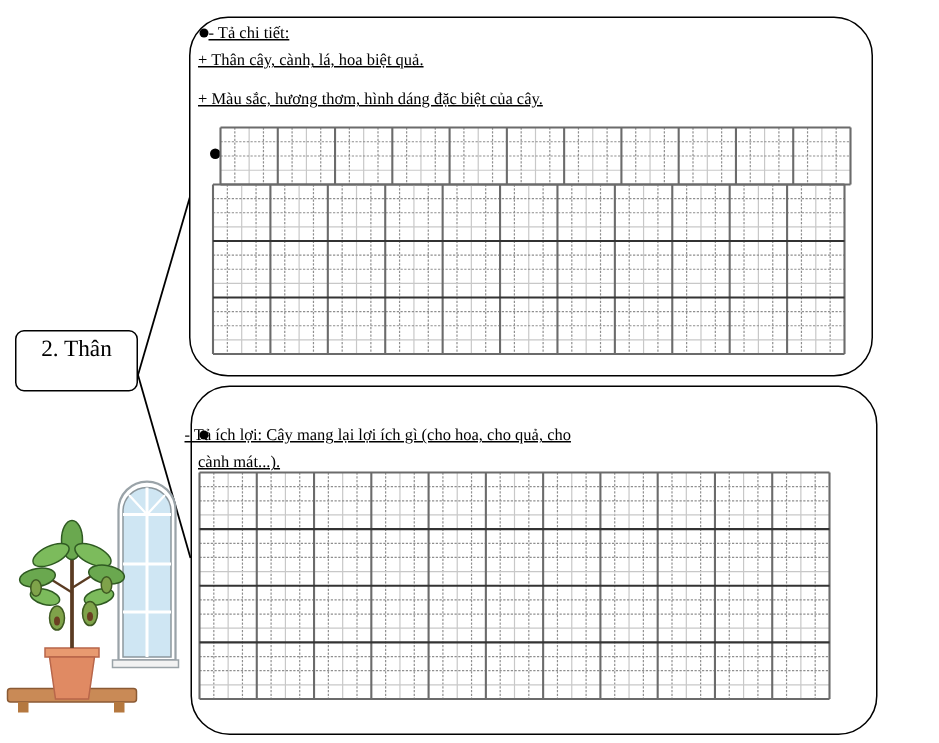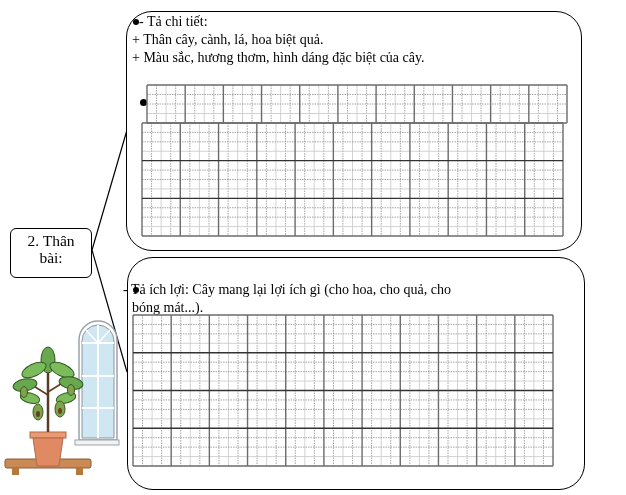--- a/index.html
+++ b/index.html
@@ -1,41 +1,40 @@
 <!DOCTYPE html>
 <html><head>
 <meta charset="utf-8">
 <style>
   html, body { margin: 0; padding: 0; background: #ffffff; }
   body { width: 626px; height: 495px; position: relative; overflow: hidden;
          font-family: "Liberation Serif", "DejaVu Serif", serif; color: #000; }
   .box { position: absolute; border: 1.3px solid #000; border-radius: 26px; background: #fff; box-sizing: border-box; }
-  .text { position: absolute; font-size: 14px; line-height: 18px; white-space: pre-wrap; }
-  .label-box { position: absolute; left: 10px; top: 228px; width: 82px; height: 50px; border: 1.3px solid #000; border-radius: 6px; box-sizing: border-box; text-align: center; font-size: 15.5px; line-height: 17px; padding-top: 3px; background:#fff; }
+  .text { position: absolute; font-size: 11px; line-height: 18px; white-space: pre-wrap; text-decoration: underline; }
+  .label-box { position: absolute; left: 10px; top: 220px; width: 82px; height: 41px; border: 1.3px solid #000; border-radius: 6px; box-sizing: border-box; text-align: center; font-size: 15.5px; line-height: 17px; padding-top: 3px; background:#fff; }
   .bullet { position: absolute; width: 7px; height: 7px; border-radius: 50%; background: #000; }
   svg { position: absolute; left: 0; top: 0; }
 </style>
 </head>
 <body>
 
 <svg width="626" height="495">
   <line x1="92" y1="250" x2="127" y2="130" stroke="#000" stroke-width="1.2"></line>
   <line x1="92" y1="250" x2="127" y2="372" stroke="#000" stroke-width="1.2"></line>
 </svg>
 
 <div class="label-box">
   <div>2. Thân</div>
-  <div>bài:</div>
 </div>
 
 <div class="box" style="left:126px; top:11px; width:456px; height:240px;"></div>
 <div class="bullet" style="left:133px; top:19px; width:6px; height:6px;"></div>
 <div class="text" style="left:139px; top:13px;">- Tả chi tiết:</div>
 <div class="text" style="left:132px; top:31px;">+ Thân cây, cành, lá, hoa biệt quả.</div>
-<div class="text" style="left:132px; top:49px;">+ Màu sắc, hương thơm, hình dáng đặc biệt của cây.</div>
+<div class="text" style="left:132px; top:57px;">+ Màu sắc, hương thơm, hình dáng đặc biệt của cây.</div>
 <div class="bullet" style="left:140px; top:99px;"></div>
 <svg id="g1" width="626" height="495">
     <line x1="156.54545454545453" y1="85" x2="156.54545454545453" y2="123" stroke="#8f8f8f" stroke-width="0.8" stroke-dasharray="1.5,1"></line>
     <line x1="166.0909090909091" y1="85" x2="166.0909090909091" y2="123" stroke="#c8c8c8" stroke-width="0.8" stroke-dasharray=""></line>
     <line x1="175.63636363636363" y1="85" x2="175.63636363636363" y2="123" stroke="#8f8f8f" stroke-width="0.8" stroke-dasharray="1.5,1"></line>
     <line x1="194.72727272727272" y1="85" x2="194.72727272727272" y2="123" stroke="#8f8f8f" stroke-width="0.8" stroke-dasharray="1.5,1"></line>
     <line x1="204.27272727272728" y1="85" x2="204.27272727272728" y2="123" stroke="#c8c8c8" stroke-width="0.8" stroke-dasharray=""></line>
     <line x1="213.8181818181818" y1="85" x2="213.8181818181818" y2="123" stroke="#8f8f8f" stroke-width="0.8" stroke-dasharray="1.5,1"></line>
     <line x1="232.9090909090909" y1="85" x2="232.9090909090909" y2="123" stroke="#8f8f8f" stroke-width="0.8" stroke-dasharray="1.5,1"></line>
     <line x1="242.45454545454547" y1="85" x2="242.45454545454547" y2="123" stroke="#c8c8c8" stroke-width="0.8" stroke-dasharray=""></line>
@@ -139,21 +138,21 @@
     <line x1="563" y1="123" x2="563" y2="236" stroke="#6b6b6b" stroke-width="1.4"></line>
     <line x1="142" y1="123" x2="563" y2="123" stroke="#6b6b6b" stroke-width="1.4"></line>
     <line x1="142" y1="160.66666666666666" x2="563" y2="160.66666666666666" stroke="#333" stroke-width="1.4"></line>
     <line x1="142" y1="198.33333333333331" x2="563" y2="198.33333333333331" stroke="#333" stroke-width="1.4"></line>
     <line x1="142" y1="236" x2="563" y2="236" stroke="#6b6b6b" stroke-width="1.4"></line>
   </svg>
 
 <div class="box" style="left:127px; top:257px; width:458px; height:233px;"></div>
 <div class="bullet" style="left:133px; top:287px; width:6px; height:6px;"></div>
 <div class="text" style="left:123px; top:281px;">- Tả ích lợi: Cây mang lại lợi ích gì (cho hoa, cho quả, cho</div>
-<div class="text" style="left:132px; top:299px;">bóng mát...).</div>
+<div class="text" style="left:132px; top:299px;">cành mát...).</div>
 <svg id="g3" width="626" height="495">
     <line x1="142.54545454545453" y1="315" x2="142.54545454545453" y2="466" stroke="#8f8f8f" stroke-width="0.8" stroke-dasharray="1.5,1"></line>
     <line x1="152.0909090909091" y1="315" x2="152.0909090909091" y2="466" stroke="#c8c8c8" stroke-width="0.8" stroke-dasharray=""></line>
     <line x1="161.63636363636363" y1="315" x2="161.63636363636363" y2="466" stroke="#8f8f8f" stroke-width="0.8" stroke-dasharray="1.5,1"></line>
     <line x1="180.72727272727272" y1="315" x2="180.72727272727272" y2="466" stroke="#8f8f8f" stroke-width="0.8" stroke-dasharray="1.5,1"></line>
     <line x1="190.27272727272728" y1="315" x2="190.27272727272728" y2="466" stroke="#c8c8c8" stroke-width="0.8" stroke-dasharray=""></line>
     <line x1="199.8181818181818" y1="315" x2="199.8181818181818" y2="466" stroke="#8f8f8f" stroke-width="0.8" stroke-dasharray="1.5,1"></line>
     <line x1="218.9090909090909" y1="315" x2="218.9090909090909" y2="466" stroke="#8f8f8f" stroke-width="0.8" stroke-dasharray="1.5,1"></line>
     <line x1="228.45454545454547" y1="315" x2="228.45454545454547" y2="466" stroke="#c8c8c8" stroke-width="0.8" stroke-dasharray=""></line>
     <line x1="238" y1="315" x2="238" y2="466" stroke="#8f8f8f" stroke-width="0.8" stroke-dasharray="1.5,1"></line>

